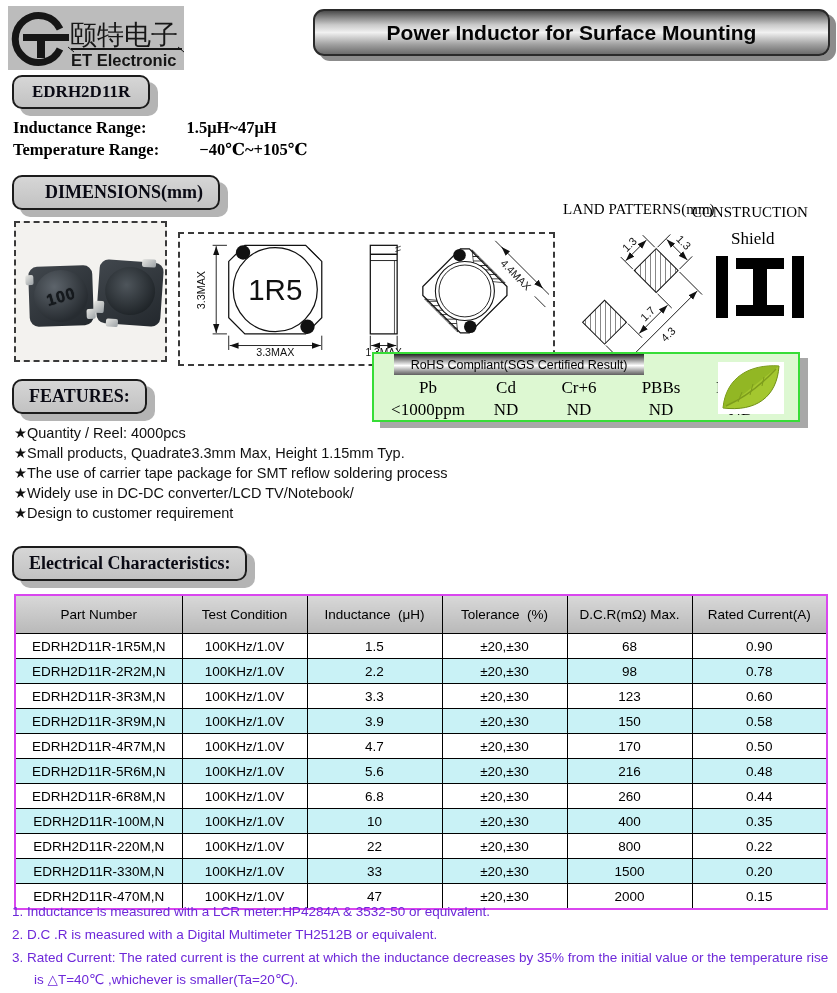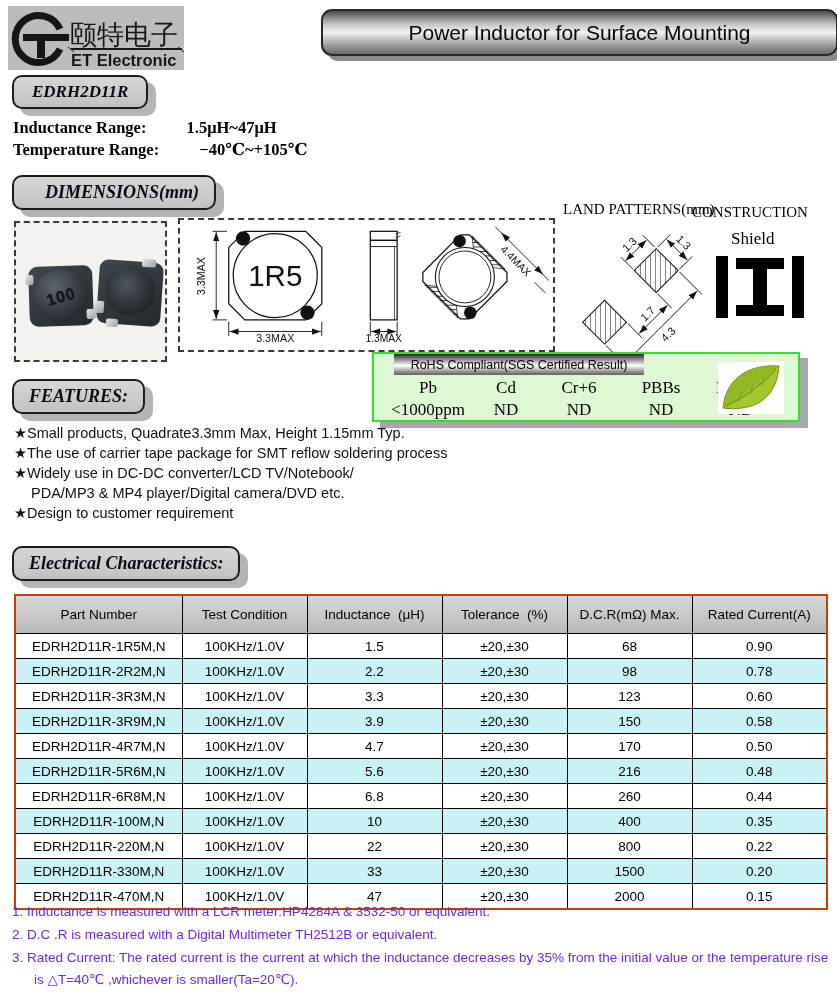--- a/index.html
+++ b/index.html
@@ -3,41 +3,41 @@
 <meta charset="utf-8">
 <style>
   html,body{margin:0;padding:0;background:#fff;}
   .page{position:relative;width:837px;height:993px;background:#ffffff;overflow:hidden;
         font-family:"Liberation Sans","DejaVu Sans",sans-serif;color:#000;}
 
   
   .badge{position:absolute;display:inline-block;background:linear-gradient(180deg,#d6d6d6,#c2c2c2);
          border:2px solid #1c1c1c;border-radius:10px;padding:5px 15px;
          font-family:"Liberation Serif","DejaVu Serif",serif;font-weight:bold;font-size:18px;
-         color:#0a0a14;box-shadow:8px 7px 0 #b4b4b4;white-space:nowrap;font-style:italic;}
+         color:#0a0a14;box-shadow:8px 7px 0 #b4b4b4;white-space:nowrap;}
 
   
   .logo-box{position:absolute;left:8px;top:6px;width:176px;height:64px;}
-  .title-bar{position:absolute;left:321px;top:9px;width:517px;height:47px;border:2px solid #2a2a2a;
+  .title-bar{position:absolute;left:313px;top:9px;width:517px;height:47px;border:2px solid #2a2a2a;
              border-radius:11px;box-sizing:border-box;display:flex;align-items:center;justify-content:center;
              background:linear-gradient(180deg,#4c4c4c 0%,#c9c9c9 32%,#f1f1f1 50%,#a0a0a0 78%,#6b6b6b 100%);
-             font-weight:normal;font-size:21px;color:#050505;box-shadow:6px 5px 0 #8c8c8c;}
+             font-weight:bold;font-size:21px;color:#050505;box-shadow:6px 5px 0 #8c8c8c;}
 
   .part-badge{left:12px;top:75px;font-size:17px;padding:5px 18px;}
 
   .ranges{position:absolute;left:13px;top:117px;font-family:"Liberation Serif","DejaVu Serif",serif;
           font-weight:bold;font-size:16.5px;line-height:22px;}
   .ranges .val{font-family:"Liberation Serif","DejaVu Serif",serif;margin-left:36px;}
 
   .dim-badge{left:12px;top:175px;padding-left:31px;}
 
   
   .dashed-box{position:absolute;border:2px dashed #3a3a3a;box-sizing:border-box;background:#fff;}
   .photo-box{left:14px;top:221px;width:153px;height:141px;background:#f3f2ef;}
-  .draw-box{left:178px;top:218px;width:377px;height:134px;display:flex;align-items:center;justify-content:space-between;padding:0 4px;}
+  .draw-box{left:178px;top:232px;width:377px;height:134px;display:flex;align-items:center;justify-content:space-between;padding:0 4px;}
 
   
   .ind{position:absolute;background:linear-gradient(145deg,#41474d,#23282d);border-radius:9px;}
   .ind .core{position:absolute;border-radius:50%;background:radial-gradient(circle at 38% 32%,#5d646b,#272c31 72%);}
   .ind .mark{position:absolute;width:100%;text-align:center;color:#15191d;font-weight:bold;font-size:16px;
              letter-spacing:1px;transform:rotate(-14deg);text-shadow:0 0 1px #0c0f12;}
   .tab{position:absolute;background:linear-gradient(135deg,#e8e8e4,#9aa0a4);border-radius:2px;}
 
   .land-title,.constr-title{position:absolute;font-family:"Liberation Serif","DejaVu Serif",serif;font-size:15px;color:#000;}
   .shield-label{position:absolute;left:731px;top:229px;font-family:"Liberation Serif","DejaVu Serif",serif;font-size:17px;}
@@ -62,21 +62,21 @@
 
   
   .features-badge{left:12px;top:379px;}
   .features-list{position:absolute;left:14px;top:423px;width:460px;font-size:14.5px;line-height:20px;color:#111;}
   .feat-line{white-space:nowrap;}
   .feat-cont{padding-left:17px;}
 
   
   .elec-badge{left:12px;top:546px;}
   .elec-table{position:absolute;left:14px;top:594px;width:812px;border-collapse:collapse;table-layout:fixed;
-              font-size:13.5px;border:2px solid #c2410c;}
+              font-size:13.5px;border:2px solid #d946ef;}
   .elec-table th,.elec-table td{border:1.5px solid #000;text-align:center;padding:0;height:24px;font-weight:normal;}
   .elec-table thead th{height:37px;background:linear-gradient(180deg,#d8d8d8,#b9b9b9);}
   .elec-table tbody tr:nth-child(even) td{background:#c9f2f6;}
 
   
   .notes{position:absolute;left:12px;top:901px;width:818px;font-size:13.5px;line-height:22px;color:#6d28d9;}
   .note-line{padding-left:22px;text-indent:-22px;margin-bottom:1px;}
 
   svg text{font-family:"Liberation Sans","DejaVu Sans",sans-serif;}
 </style>
@@ -252,24 +252,24 @@
         <path d="M61 4 C32 2 8 15 5 46 C38 50 59 35 61 4 Z" fill="#a4c72f" stroke="#6f8f15" stroke-width="1"></path>
         <path d="M61 4 C32 2 8 15 5 46 C18 40 32 26 61 4 Z" fill="#8cb122" opacity="0.75"></path>
         <path d="M8 44 C26 36 44 22 58 7" fill="none" stroke="#7d9c1c" stroke-width="1.4"></path>
         <path d="M20 40 L24 30 M32 33 L35 22 M44 24 L46 15" stroke="#7d9c1c" stroke-width="1"></path>
       </svg>
     </div>
   </div>
 
   <div class="badge features-badge">FEATURES:</div>
   <div class="features-list">
+      <div class="feat-line">★Quantity / Reel: 4000pcs</div>
       <div class="feat-line">★Small products, Quadrate3.3mm Max, Height 1.15mm Typ.</div>
       <div class="feat-line">★The use of carrier tape package for SMT reflow soldering process</div>
       <div class="feat-line">★Widely use in DC-DC converter/LCD TV/Notebook/</div>
-      <div class="feat-line feat-cont">PDA/MP3 &amp; MP4 player/Digital camera/DVD etc.</div>
       <div class="feat-line">★Design to customer requirement</div>
     </div>
 
   <div class="badge elec-badge">Electrical Characteristics:</div>
 
   <table class="elec-table">
     <colgroup>
       <col style="width:167px">
         <col style="width:125px">
         <col style="width:135px">

